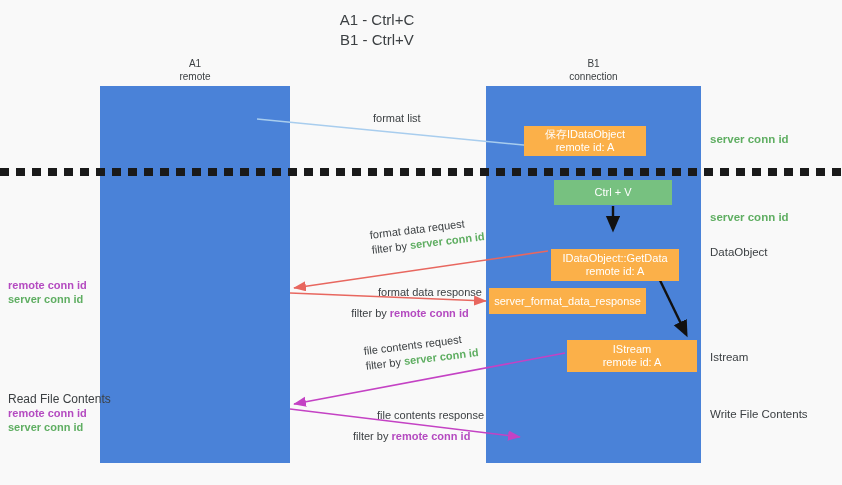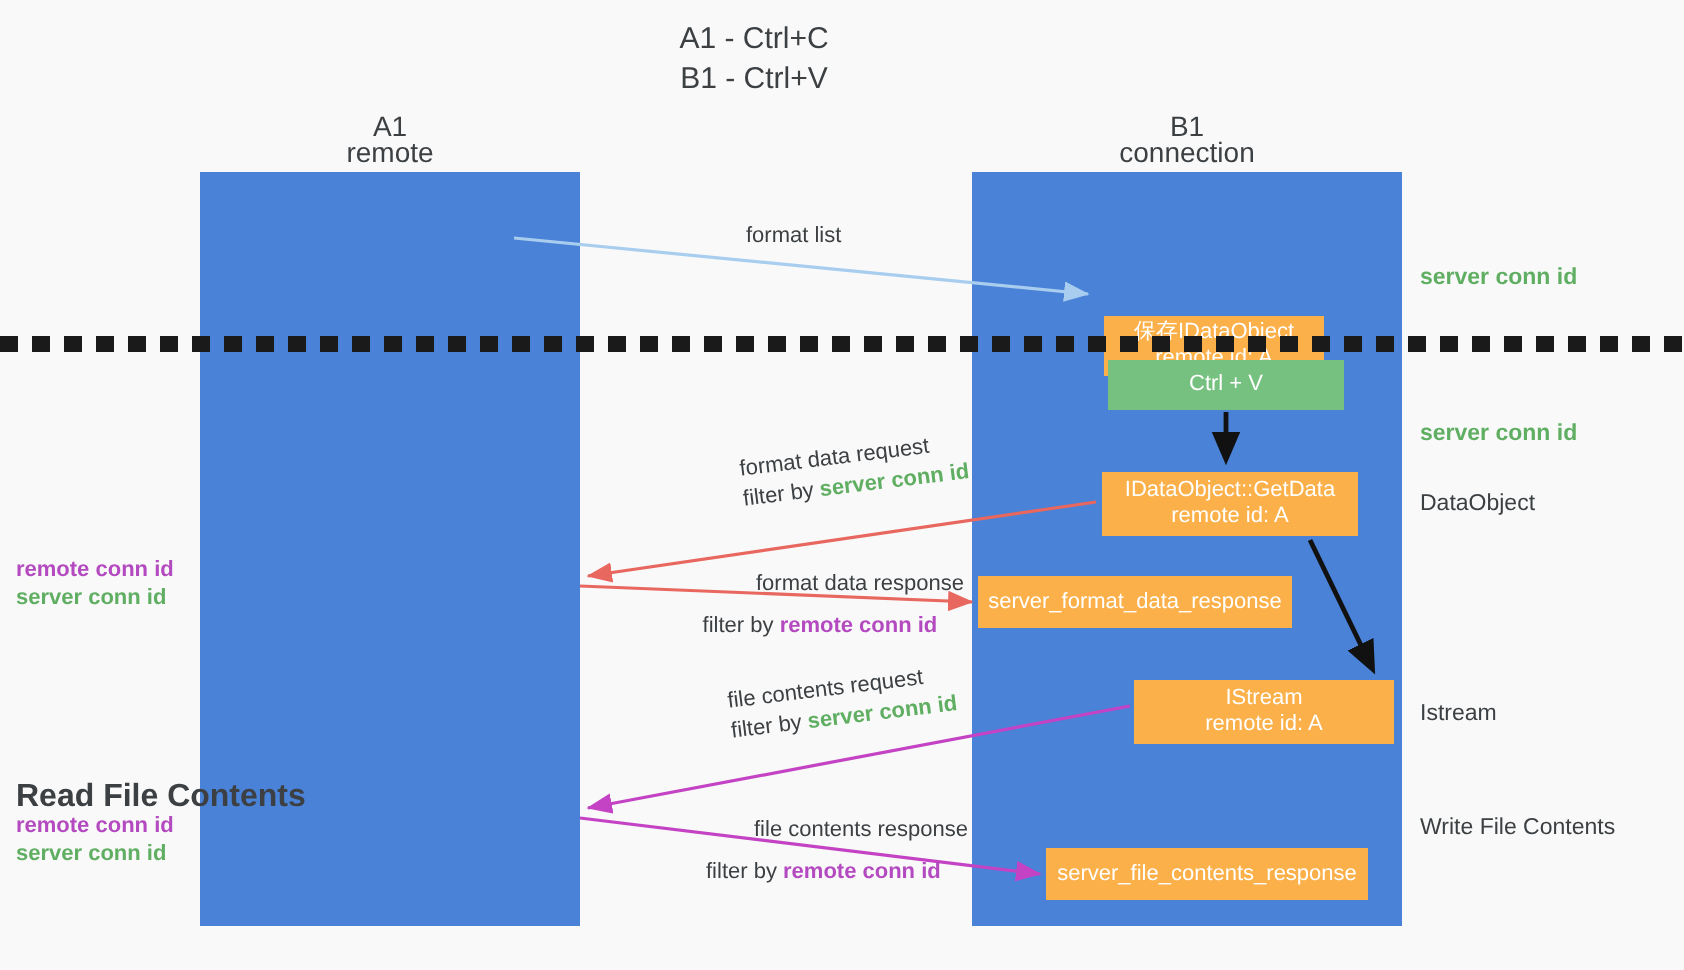--- a/index.html
+++ b/index.html
@@ -23,21 +23,21 @@
     text-align: center;
     font-size: 15px;
     color: #3c4043;
     line-height: 20px;
     white-space: pre-line;
   }
 
   
   .col-head {
     text-align: center;
-    font-size: 14px;
+    font-size: 10px;
     color: #3c4043;
     line-height: 13px;
     white-space: pre-line;
   }
   #head-a1 { left: 100px; top: 57px; width: 190px; }
   #head-b1 { left: 486px; top: 57px; width: 215px; }
 
   
   .lane {
     background: #4a82d8;
@@ -64,23 +64,23 @@
     color: #ffffff;
     font-size: 11px;
     line-height: 13px;
     text-align: center;
     white-space: pre-line;
   }
   .green  { background: #77c180; }
   .orange { background: #fbb049; }
 
   #n-ctrlc   { left: 134px; top: 105px;  width: 122px; height: 29px; }
-  #n-save    { left: 552px; top: 126px;  width: 110px; height: 30px; margin-top: 32px; }
+  #n-save    { left: 524px; top: 126px;  width: 122px; height: 30px; }
   #n-ctrlv   { left: 554px; top: 180px;  width: 118px; height: 25px; }
-  #n-getdata { left: 551px; top: 236px;  width: 128px; height: 32px; }
+  #n-getdata { left: 551px; top: 249px;  width: 128px; height: 32px; }
   #n-fdresp  { left: 489px; top: 288px;  width: 157px; height: 26px; }
   #n-istream { left: 567px; top: 340px;  width: 130px; height: 32px; }
   #n-fcresp  { left: 523px; top: 424px;  width: 161px; height: 26px; }
   #n-fdreq   { left: 130px; top: 276px;  width: 159px; height: 26px; }
   #n-fcreq   { left: 129px; top: 392px;  width: 160px; height: 26px; }
 
   
   .side-label {
     font-size: 11.5px;
     color: #3c4043;
@@ -96,21 +96,21 @@
   #lbl-writefile { left: 710px; top: 407px; }
 
   
   .left-block {
     font-size: 11px;
     line-height: 14px;
     text-align: left;
   }
   #lbl-left-1 { left: 8px; top: 278px; }
   #lbl-left-2 { left: 8px; top: 392px; }
-  #lbl-left-2 .plain { color: #3c4043; font-size: 16px; font-weight: bold; }
+  #lbl-left-2 .plain { color: #3c4043; font-size: 12px; font-weight: normal; }
 
   
   .edge-label {
     font-size: 11px;
     color: #3c4043;
     line-height: 15px;
     white-space: nowrap;
   }
   #el-formatlist { left: 373px; top: 111px; }
   #el-fdreq  { left: 369px; top: 228px; transform: rotate(-7deg); transform-origin: left top; }
@@ -167,21 +167,20 @@
   </svg>
 
   <div class="abs node orange" id="n-save">保存IDataObject
 remote id: A</div>
   <div class="abs node green" id="n-ctrlv">Ctrl + V</div>
   <div class="abs node orange" id="n-getdata">IDataObject::GetData
 remote id: A</div>
   <div class="abs node orange" id="n-fdresp">server_format_data_response</div>
   <div class="abs node orange" id="n-istream">IStream
 remote id: A</div>
-  <div class="abs node orange" id="n-fcresp">server_file_contents_response</div>
 
   <div class="abs side-label green-txt" id="lbl-sci-1">server conn id</div>
   <div class="abs side-label green-txt" id="lbl-sci-2">server conn id</div>
   <div class="abs side-label" id="lbl-dataobject">DataObject</div>
   <div class="abs side-label" id="lbl-istream">Istream</div>
   <div class="abs side-label" id="lbl-writefile">Write File Contents</div>
 
   <div class="abs left-block" id="lbl-left-1">
     <div class="purple-txt">remote conn id</div>
     <div class="green-txt">server conn id</div>

